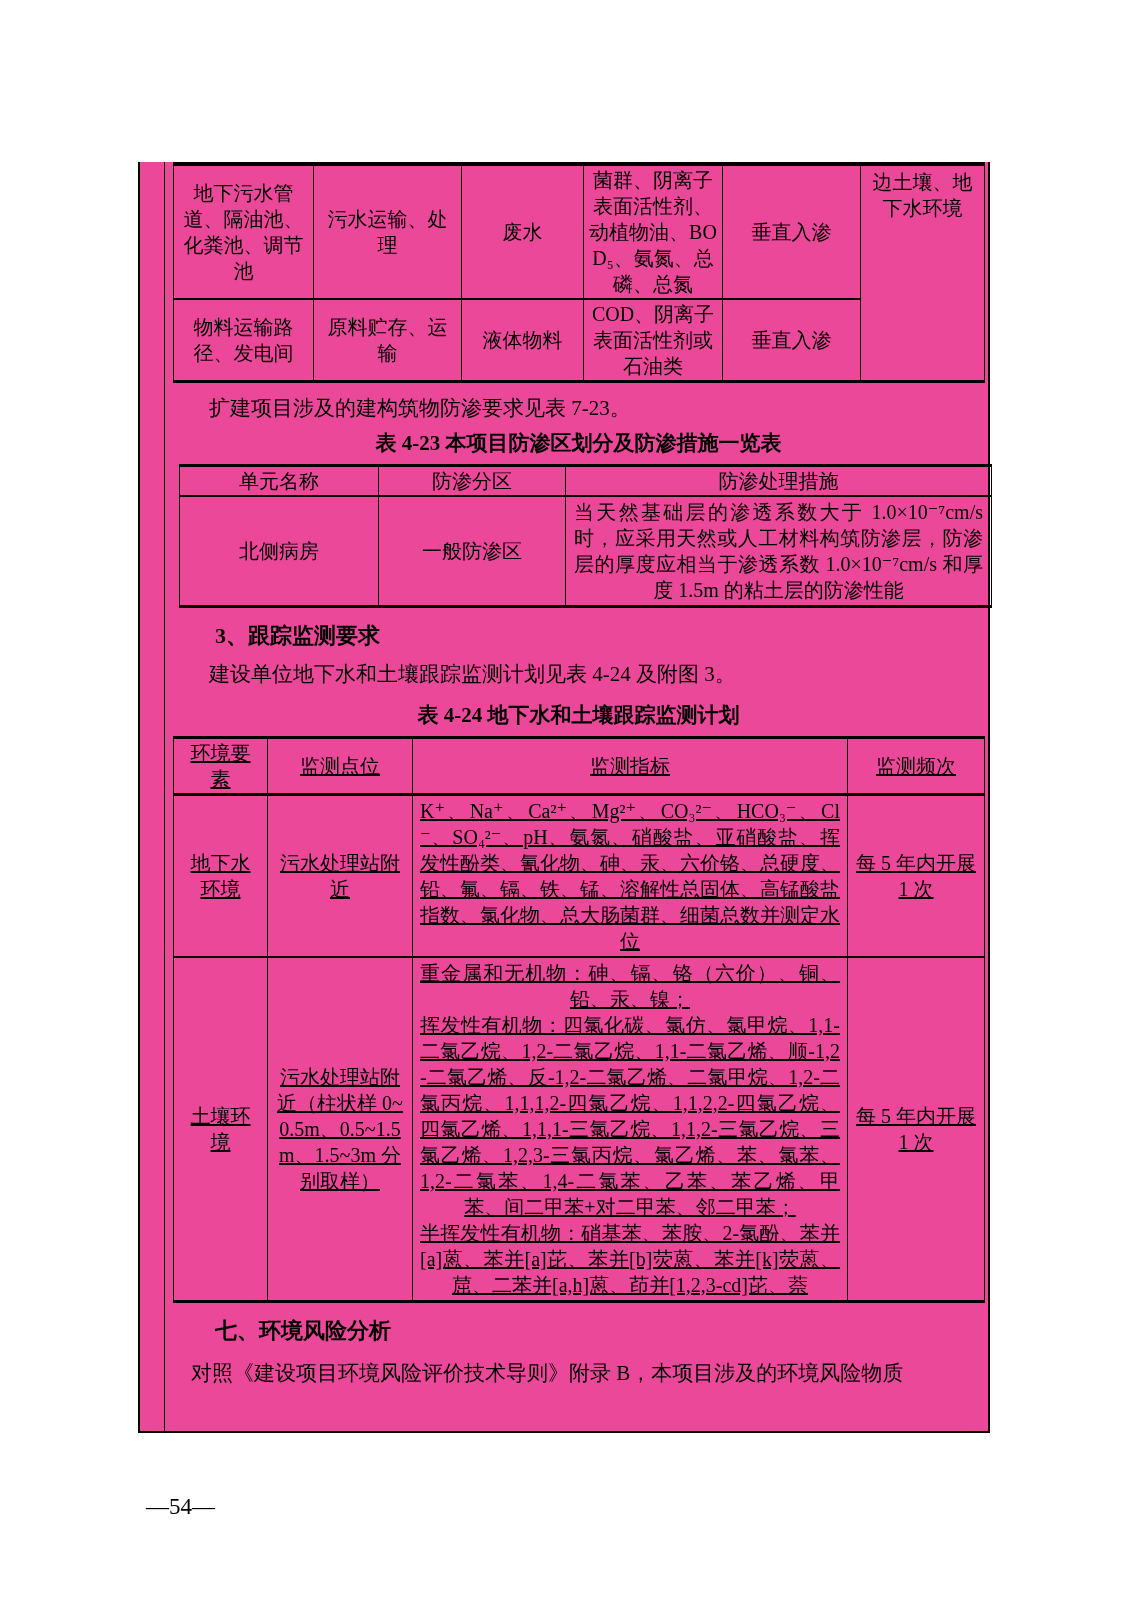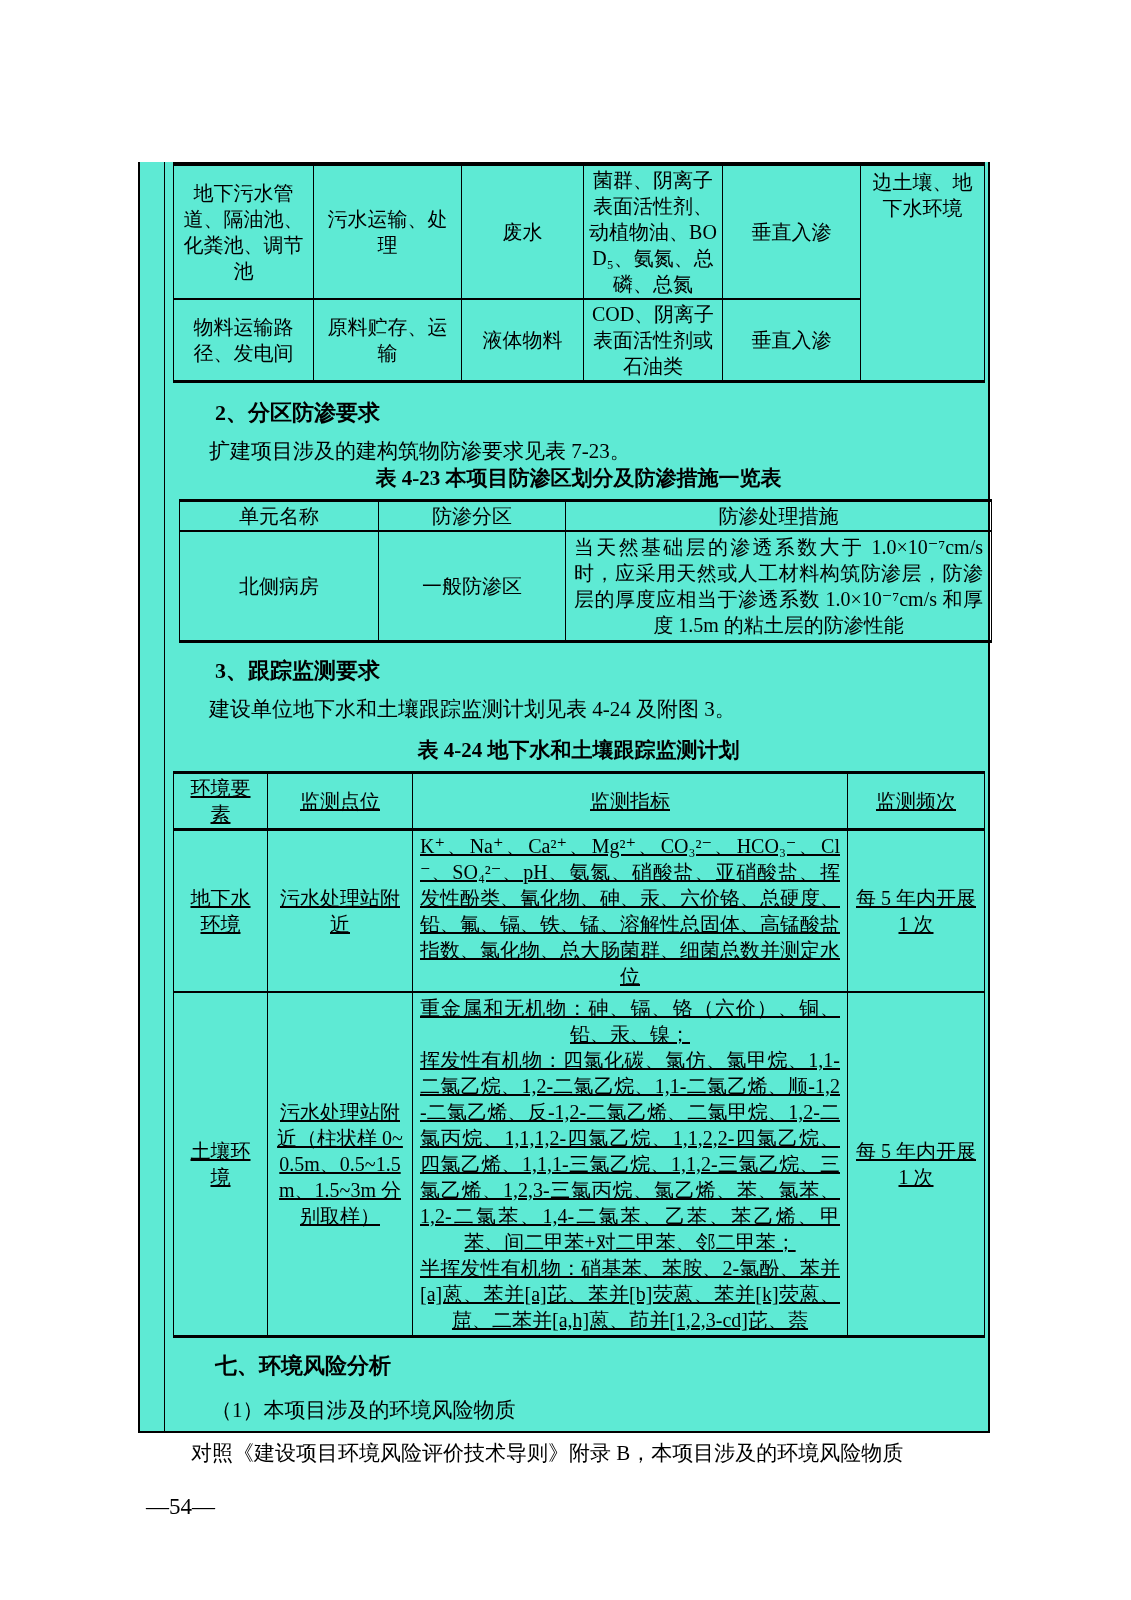--- a/index.html
+++ b/index.html
@@ -5,21 +5,21 @@
   * { margin:0; padding:0; box-sizing:border-box; }
   html,body { background:#ffffff; }
   body {
     width:1131px; height:1600px; position:relative;
     font-family:"Liberation Serif","DejaVu Serif",serif;
     color:#000;
   }
   .frame {
     position:absolute; left:138px; top:162px; width:852px; height:1271px;
     border-left:2px solid #000; border-right:2px solid #000; border-bottom:2px solid #000;
-    background:#5eead4;
+    background:#ec4899;
   }
   .gutter {
     position:absolute; left:0; top:0; bottom:0; width:25px;
     border-right:1px solid #000;
   }
   .content { position:absolute; left:25px; top:0; width:826px; }
 
   table { border-collapse:collapse; table-layout:fixed; margin-left:8px;
           font-size:20px; line-height:26px; }
   td { border:1px solid #000; vertical-align:middle; text-align:center;
@@ -85,24 +85,23 @@
       <tr class="r2">
         <td>物料运输路径、发电间</td>
         <td>原料贮存、运输</td>
         <td>液体物料</td>
         <td>COD、阴离子表面活性剂或石油类</td>
         <td>垂直入渗</td>
       </tr>
       </tbody>
     </table>
 
-    <div class="sec-h" style="margin-top:16px">2、分区防渗要求</div>
     <div class="para" style="margin-top:12px">扩建项目涉及的建构筑物防渗要求见表 7-23。</div>
 
-    <div class="tbl-title" style="margin-top:0">表 4-23 本项目防渗区划分及防渗措施一览表</div>
+    <div class="tbl-title" style="margin-top:8px">表 4-23 本项目防渗区划分及防渗措施一览表</div>
     <table class="t23" style="margin-top:8px">
       <colgroup>
           <col style="width:199px">
           <col style="width:187px">
           <col style="width:426px">
         </colgroup>
       <tbody>
       <tr class="head">
         <td>单元名称</td>
         <td>防渗分区</td>
@@ -149,19 +148,18 @@
           <div>重金属和无机物：砷、镉、铬（六价）、铜、铅、汞、镍；</div>
           <div>挥发性有机物：四氯化碳、氯仿、氯甲烷、1,1-二氯乙烷、1,2-二氯乙烷、1,1-二氯乙烯、顺-1,2-二氯乙烯、反-1,2-二氯乙烯、二氯甲烷、1,2-二氯丙烷、1,1,1,2-四氯乙烷、1,1,2,2-四氯乙烷、四氯乙烯、1,1,1-三氯乙烷、1,1,2-三氯乙烷、三氯乙烯、1,2,3-三氯丙烷、氯乙烯、苯、氯苯、1,2-二氯苯、1,4-二氯苯、乙苯、苯乙烯、甲苯、间二甲苯+对二甲苯、邻二甲苯；</div>
           <div>半挥发性有机物：硝基苯、苯胺、2-氯酚、苯并[a]蒽、苯并[a]芘、苯并[b]荧蒽、苯并[k]荧蒽、䓛、二苯并[a,h]蒽、茚并[1,2,3-cd]芘、萘</div>
         </td>
         <td>每 5 年内开展 1 次</td>
       </tr>
       </tbody>
     </table>
 
     <div class="sec-h" style="margin-top:14px">七、环境风险分析</div>
-    <div class="para" style="margin-top:18px;margin-left:46px">（1）本项目涉及的环境风险物质</div>
     <div class="para" style="margin-top:16px;margin-left:26px">对照《建设项目环境风险评价技术导则》附录 B，本项目涉及的环境风险物质</div>
 
   </div>
 </div>
 
 <div class="pagenum">—54—</div>
 
 </body></html>

